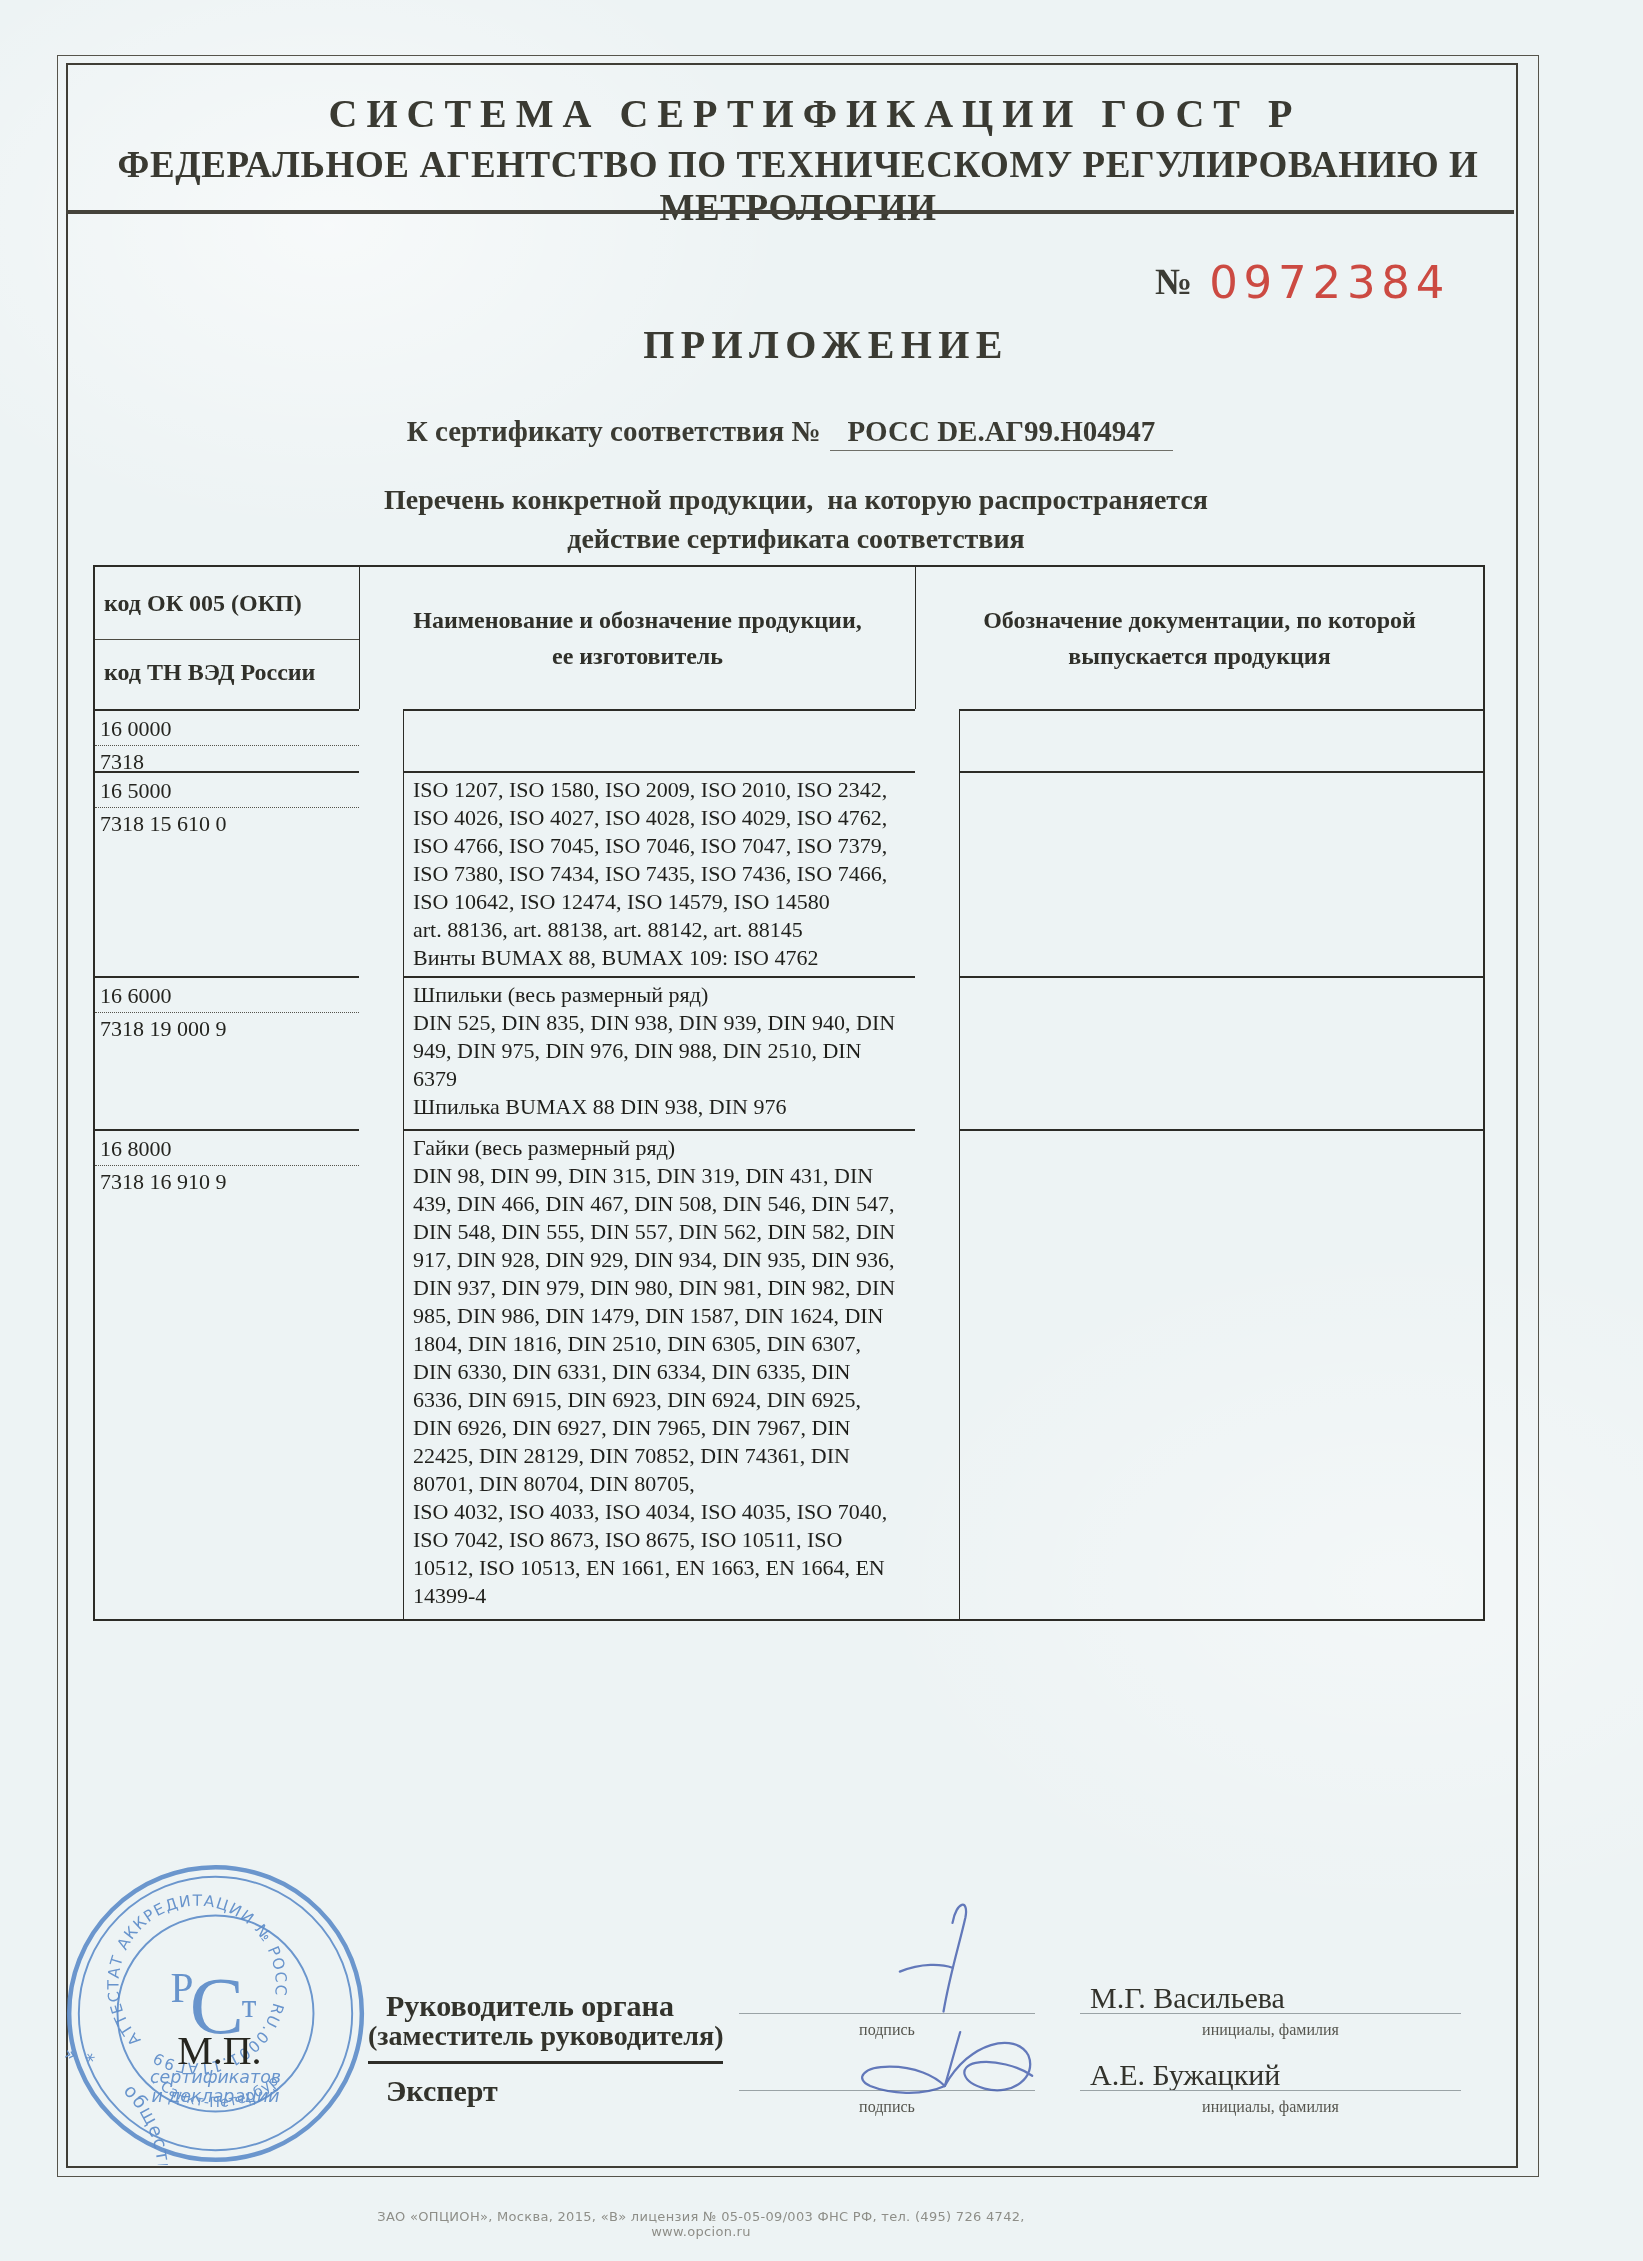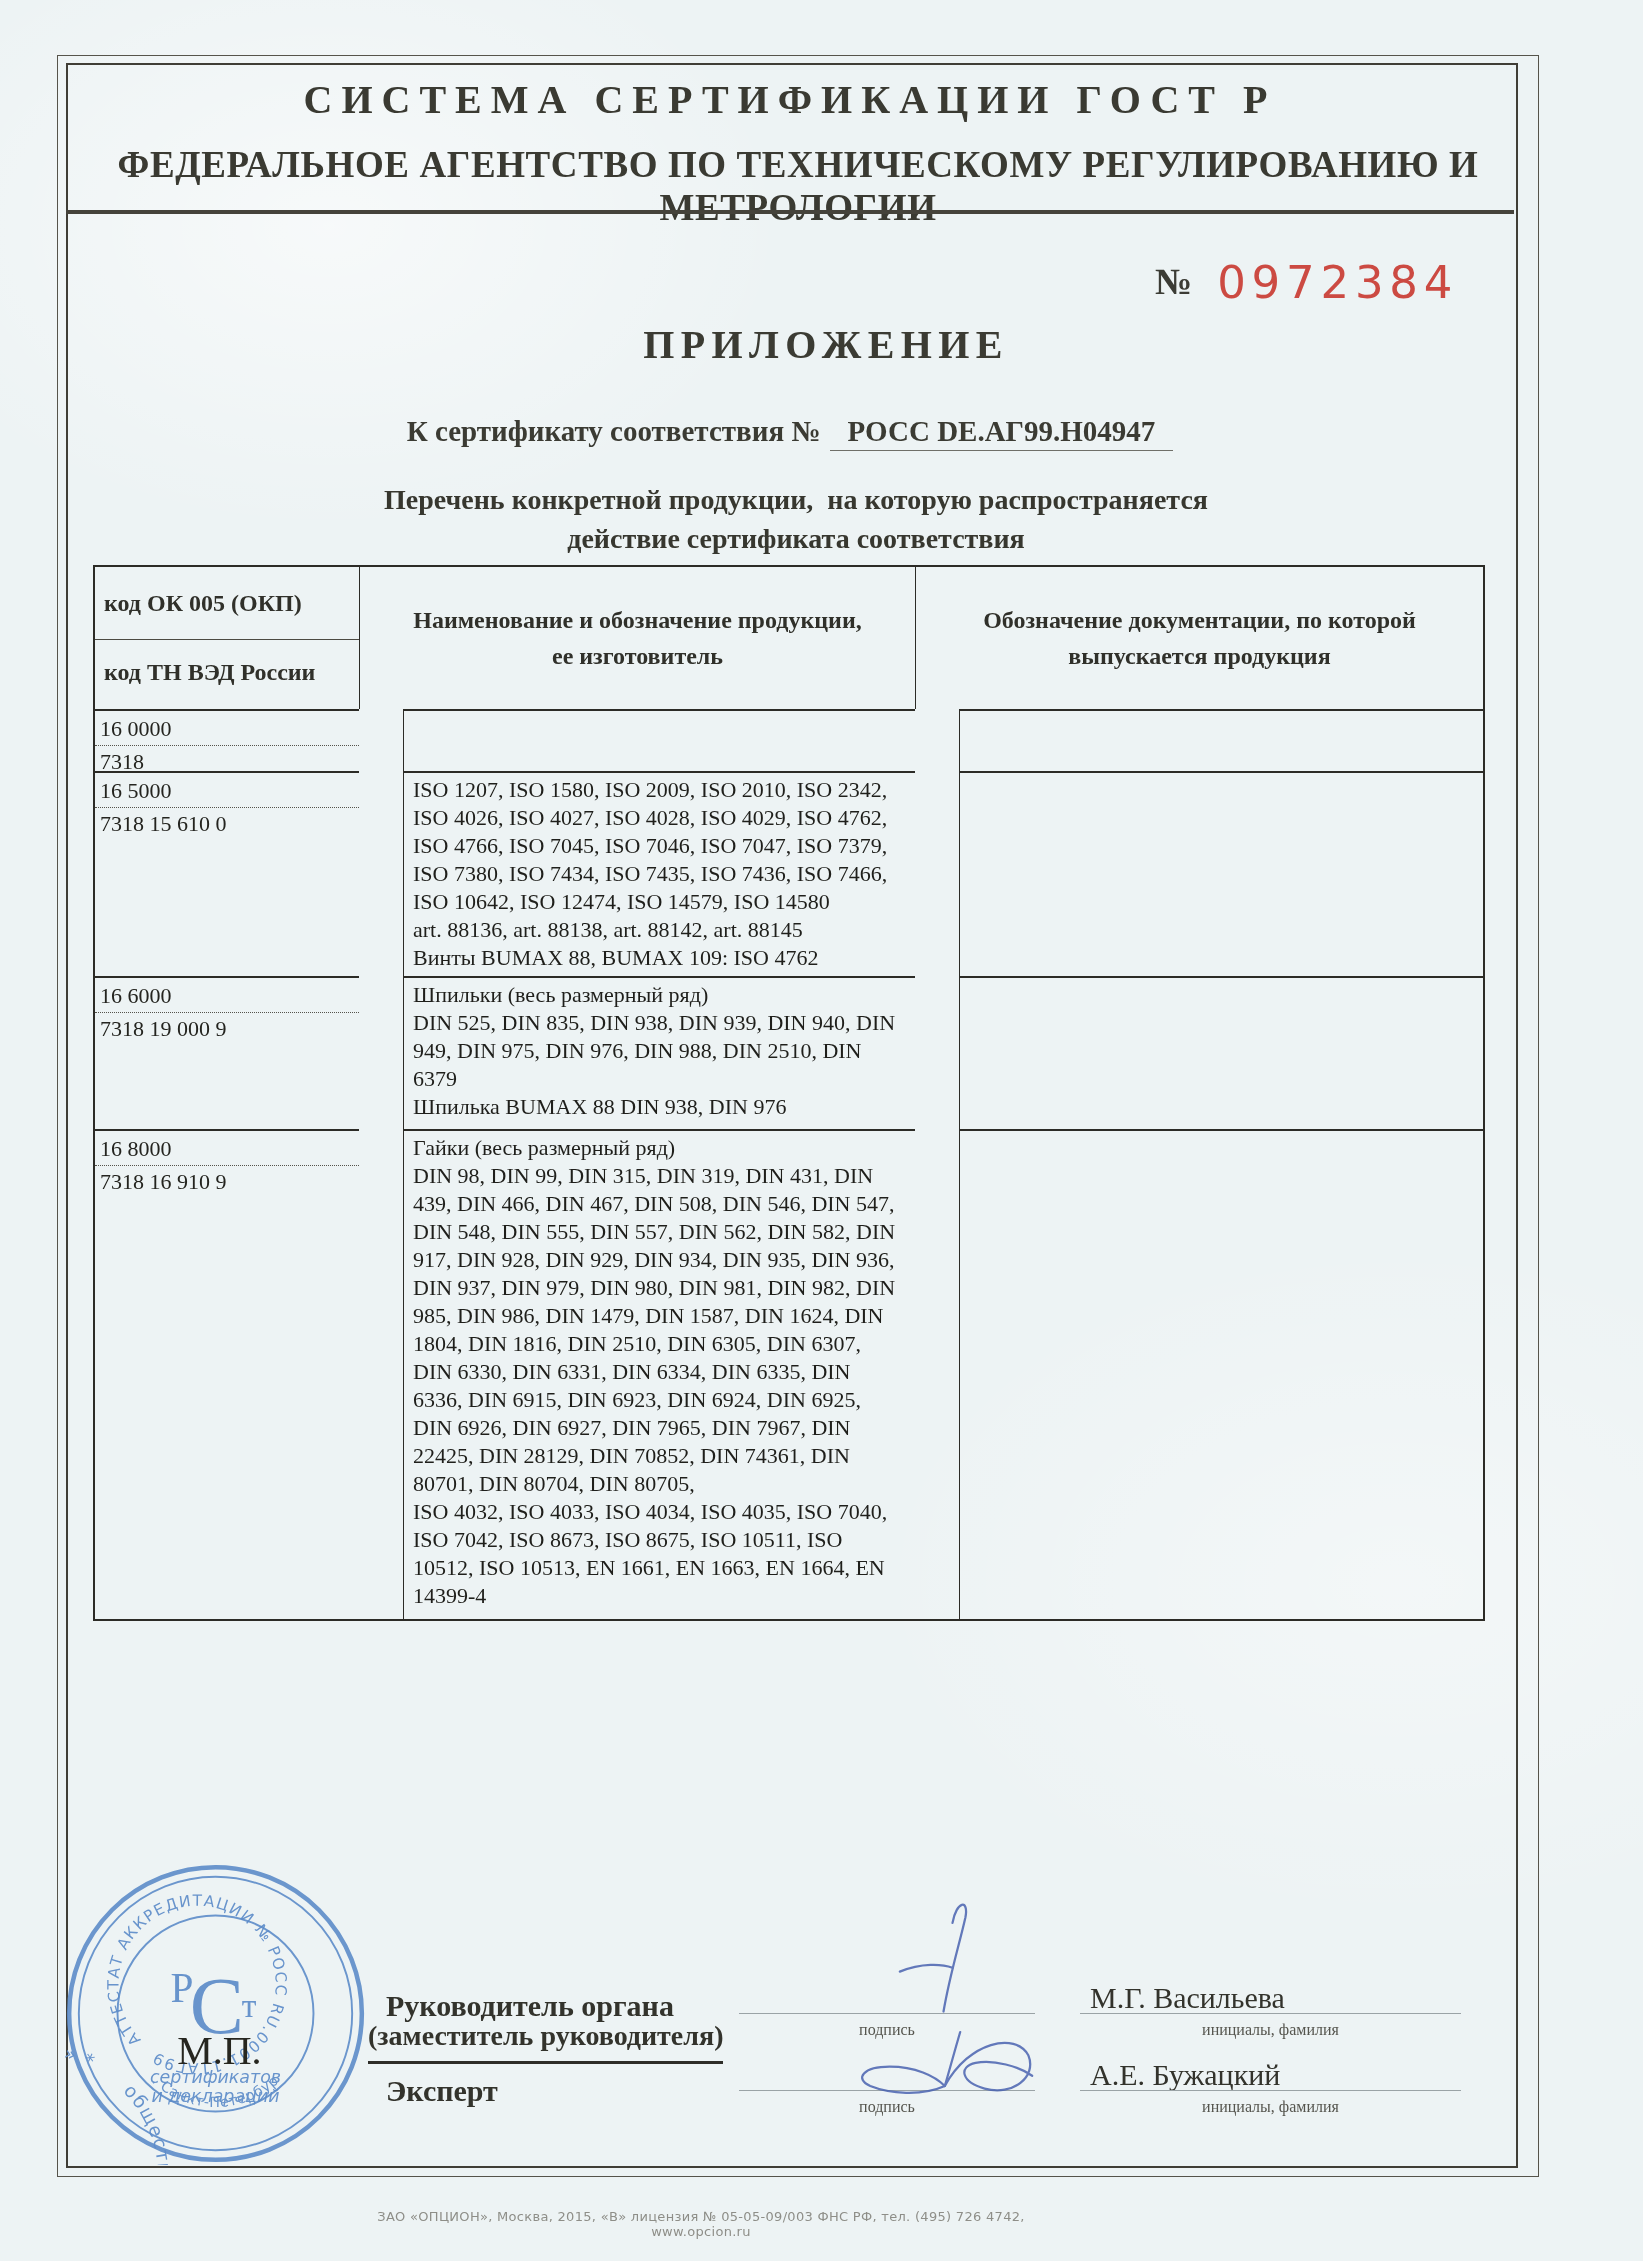--- a/index.html
+++ b/index.html
@@ -11,27 +11,27 @@
       radial-gradient(ellipse 901px 579px at 85% 70%, rgba(255,255,255,.35), rgba(255,255,255,0) 60%),
       #edf3f4;
     font-family:"Liberation Serif", serif;
     color:#2d2d28;
     overflow:hidden;
   }
   .frame-outer{position:absolute;left:57px;top:55px;width:1480px;height:2120px;border:1.9px solid #56544b;}
   .frame-inner{position:absolute;left:66px;top:63px;width:1448px;height:2101px;border:2.6px solid #403e36;}
 
   .hdr{position:absolute;left:66px;width:1448px;text-align:center;font-weight:bold;color:#3a3a32;}
-  .hdr1{top:76px;font-size:40px;letter-spacing:9px;}
+  .hdr1{top:90px;font-size:40px;letter-spacing:9px;padding-left:25px;}
   .hdr2{top:143px;font-size:37px;letter-spacing:0.6px;padding-left:8px;}
   .hdr-rule{position:absolute;left:66px;top:210px;width:1448px;height:3.9px;background:#45433b;}
 
   .doc-no{position:absolute;left:1155px;top:256px;white-space:nowrap;}
   .doc-no .nosign{font-size:37px;font-weight:bold;color:#3c3c35;vertical-align:3.9px;}
-  .doc-no .digits{font-family:"DejaVu Sans", sans-serif;font-size:45px;letter-spacing:5.8px;color:#cc4a42;margin-left:25px;}
+  .doc-no .digits{font-family:"DejaVu Sans", sans-serif;font-size:45px;letter-spacing:5.8px;color:#cc4a42;margin-left:17px;}
 
   .title{position:absolute;left:66px;top:321px;width:1448px;text-align:center;
          font-size:40px;font-weight:bold;letter-spacing:6.4px;color:#3b3b33;padding-left:36px;}
 
   .cert-line{position:absolute;left:66px;top:415px;width:1448px;text-align:center;font-size:29px;font-weight:bold;color:#3b3b33;}
   .cert-line .cert-no{border-bottom:1.9px solid #6f6f68;padding:0 18px 2.6px 18px;margin-left:9px;}
 
   .subtitle{position:absolute;left:72px;width:1448px;text-align:center;font-size:28px;font-weight:bold;color:#37372f;white-space:pre;}
   .sub1{top:484px;}
   .sub2{top:523px;text-align:center;}

